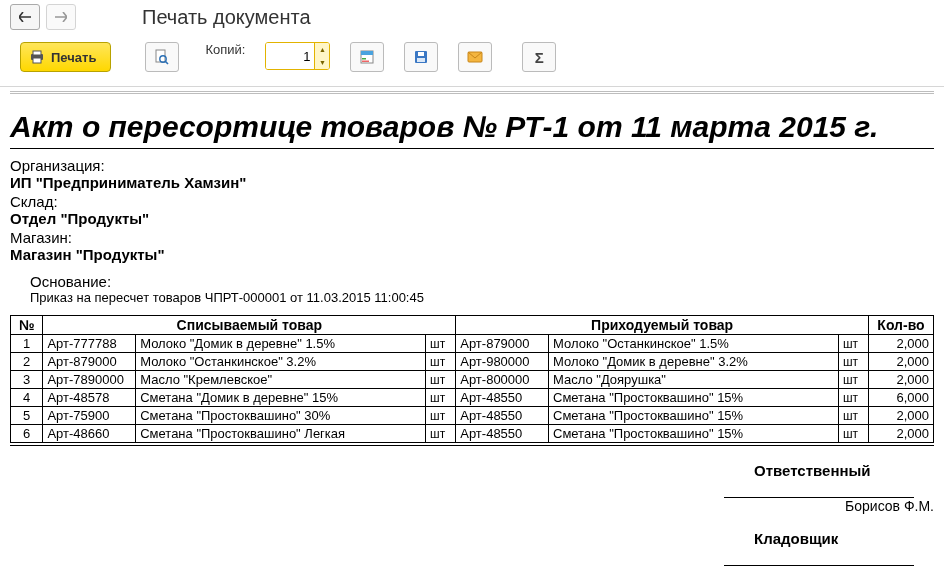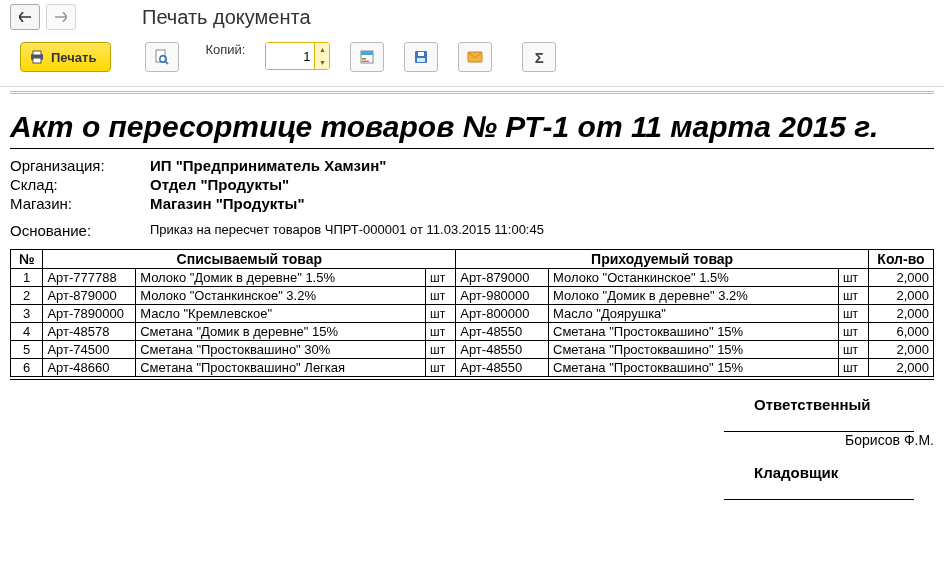--- a/index.html
+++ b/index.html
@@ -127,25 +127,25 @@
     font-size: 30px;
     margin: 6px 0 4px 0;
     font-style: italic;
   }
   .hr {
     border: 0;
     border-top: 1px solid #000;
     margin: 2px 0 8px 0;
   }
 
-  .info-row { display: flex; margin: 2px 0; }
+  .info-row { display: flex; margin: 2px 0; flex-direction: column; }
   .info-label { width: 140px; font-size: 15px; }
   .info-value { font-weight: bold; font-size: 15px; }
   .info-basis .info-value { font-weight: normal; font-size: 13px; }
-  .info-basis { margin-top: 10px; margin-bottom: 10px; }
+  .info-basis { margin-top: 10px; margin-bottom: 10px; margin-left: 20px; }
 
   
   table.goods {
     border-collapse: collapse;
     width: 100%;
     table-layout: fixed;
     font-size: 13px;
   }
   table.goods th, table.goods td {
     border: 1px solid #000;
@@ -333,21 +333,21 @@
             <td class="col-art">Арт-48578</td>
             <td class="col-name">Сметана "Домик в деревне" 15%</td>
             <td class="col-unit">шт</td>
             <td class="col-art">Арт-48550</td>
             <td class="col-name">Сметана "Простоквашино" 15%</td>
             <td class="col-unit">шт</td>
             <td class="col-qty">6,000</td>
           </tr>
           <tr>
             <td class="col-num">5</td>
-            <td class="col-art">Арт-74500</td>
+            <td class="col-art">Арт-75900</td>
             <td class="col-name">Сметана "Простоквашино" 30%</td>
             <td class="col-unit">шт</td>
             <td class="col-art">Арт-48550</td>
             <td class="col-name">Сметана "Простоквашино" 15%</td>
             <td class="col-unit">шт</td>
             <td class="col-qty">2,000</td>
           </tr>
           <tr>
             <td class="col-num">6</td>
             <td class="col-art">Арт-48660</td>

